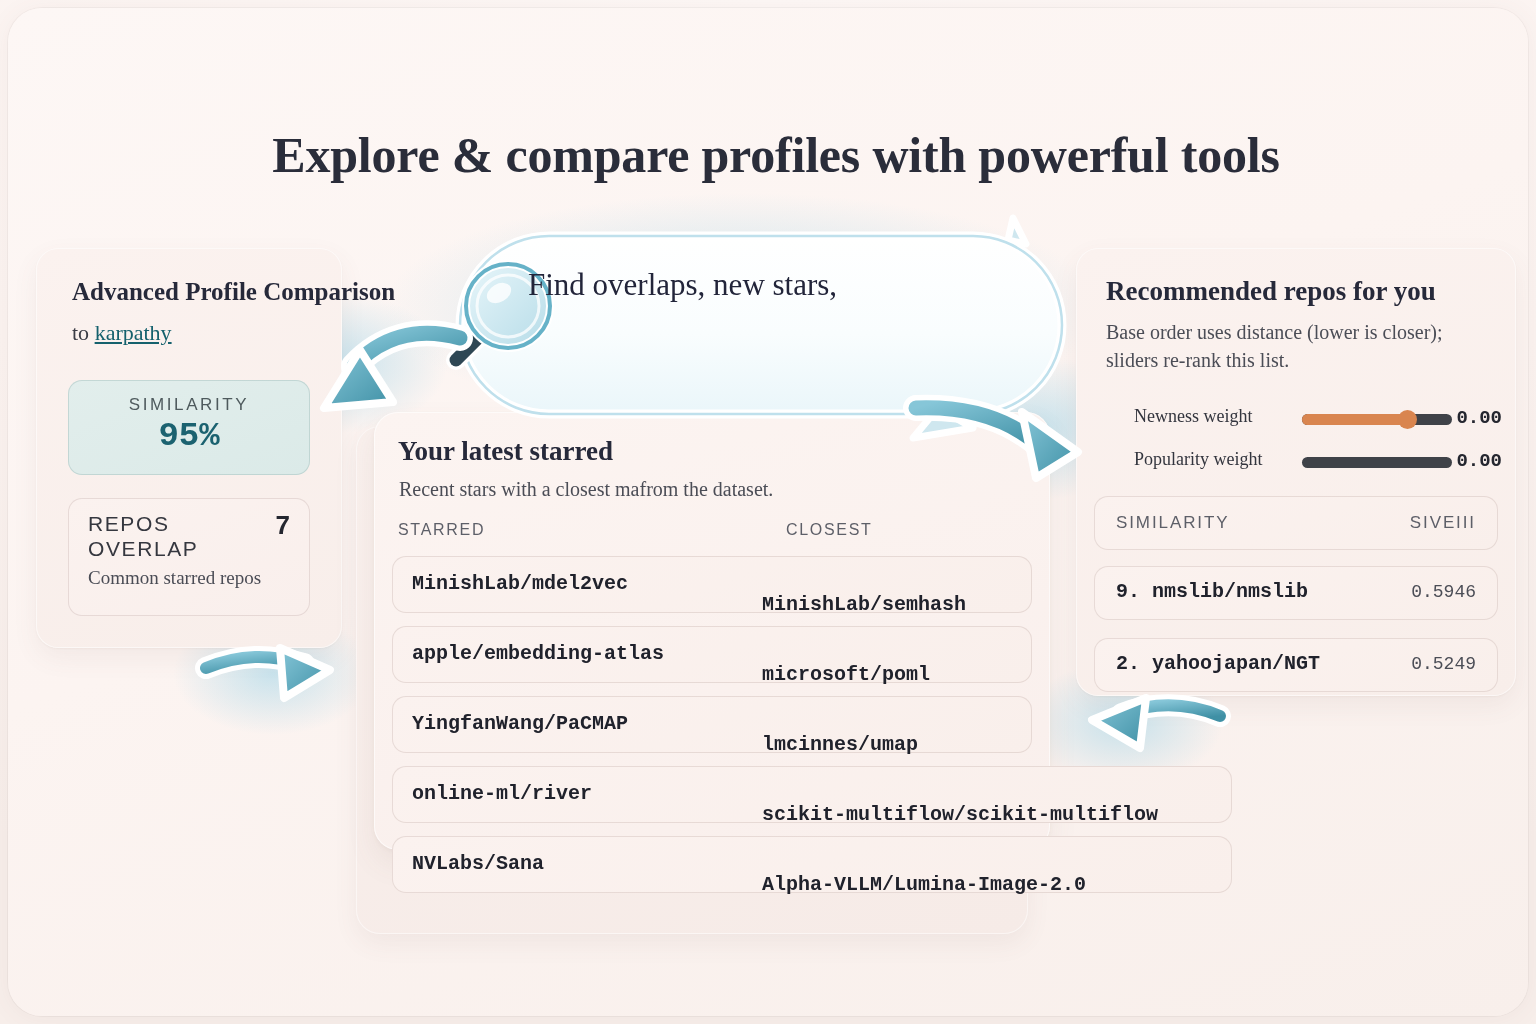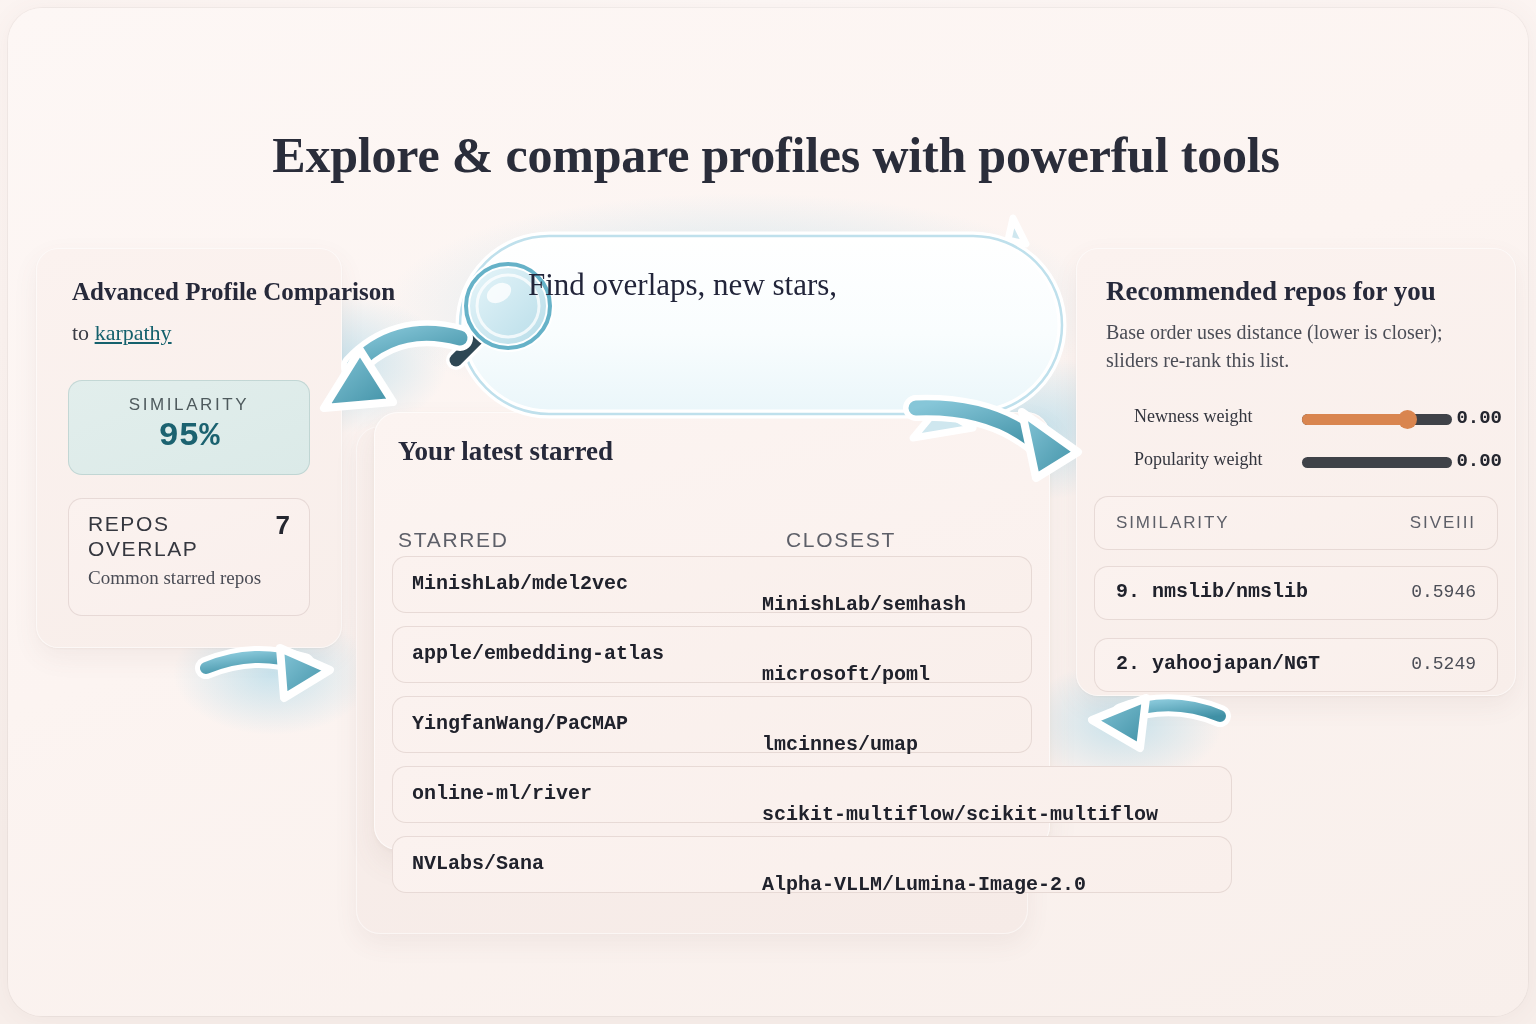--- a/index.html
+++ b/index.html
@@ -161,23 +161,23 @@
   #center-panel .panel-title {
     position: absolute; left: 24px; top: 24px; font-size: 27px;
   }
   .center-sub {
     position: absolute; left: 25px; top: 66px;
     font-size: 20px;
     color: #4b4d56;
   }
   .col-head {
     position: absolute;
-    top: 116px;
+    top: 109px;
     font-family: "Liberation Sans", sans-serif;
-    font-size: 21px;
+    font-size: 16px;
     letter-spacing: 1.7px;
     color: #5d5f68;
   }
   .col-head.starred { left: 24px; }
   .col-head.closest { left: 412px; }
 
   .star-row {
     position: absolute;
     left: 18px;
     height: 57px;
@@ -357,20 +357,21 @@
           <div class="overlap-num">7</div>
         </div>
         <div class="overlap-note">Common starred repos</div>
       </div>
     </div>
 
     <div class="card" id="center-shadow-card"></div>
 
     <div class="card" id="center-panel">
       <div class="panel-title">Your latest starred</div>
+      <div class="center-sub">Recent stars with a closest mafrom the dataset.</div>
 
       <div class="col-head starred">STARRED</div>
       <div class="col-head closest">CLOSEST</div>
 
       <div id="starred-rows">
           <div class="star-row" style="top: 144px; width: 640px;">
             <div class="sr-name">MinishLab/mdel2vec</div>
             <div class="sr-closest">MinishLab/semhash</div>
           </div>
           <div class="star-row" style="top: 214px; width: 640px;">

